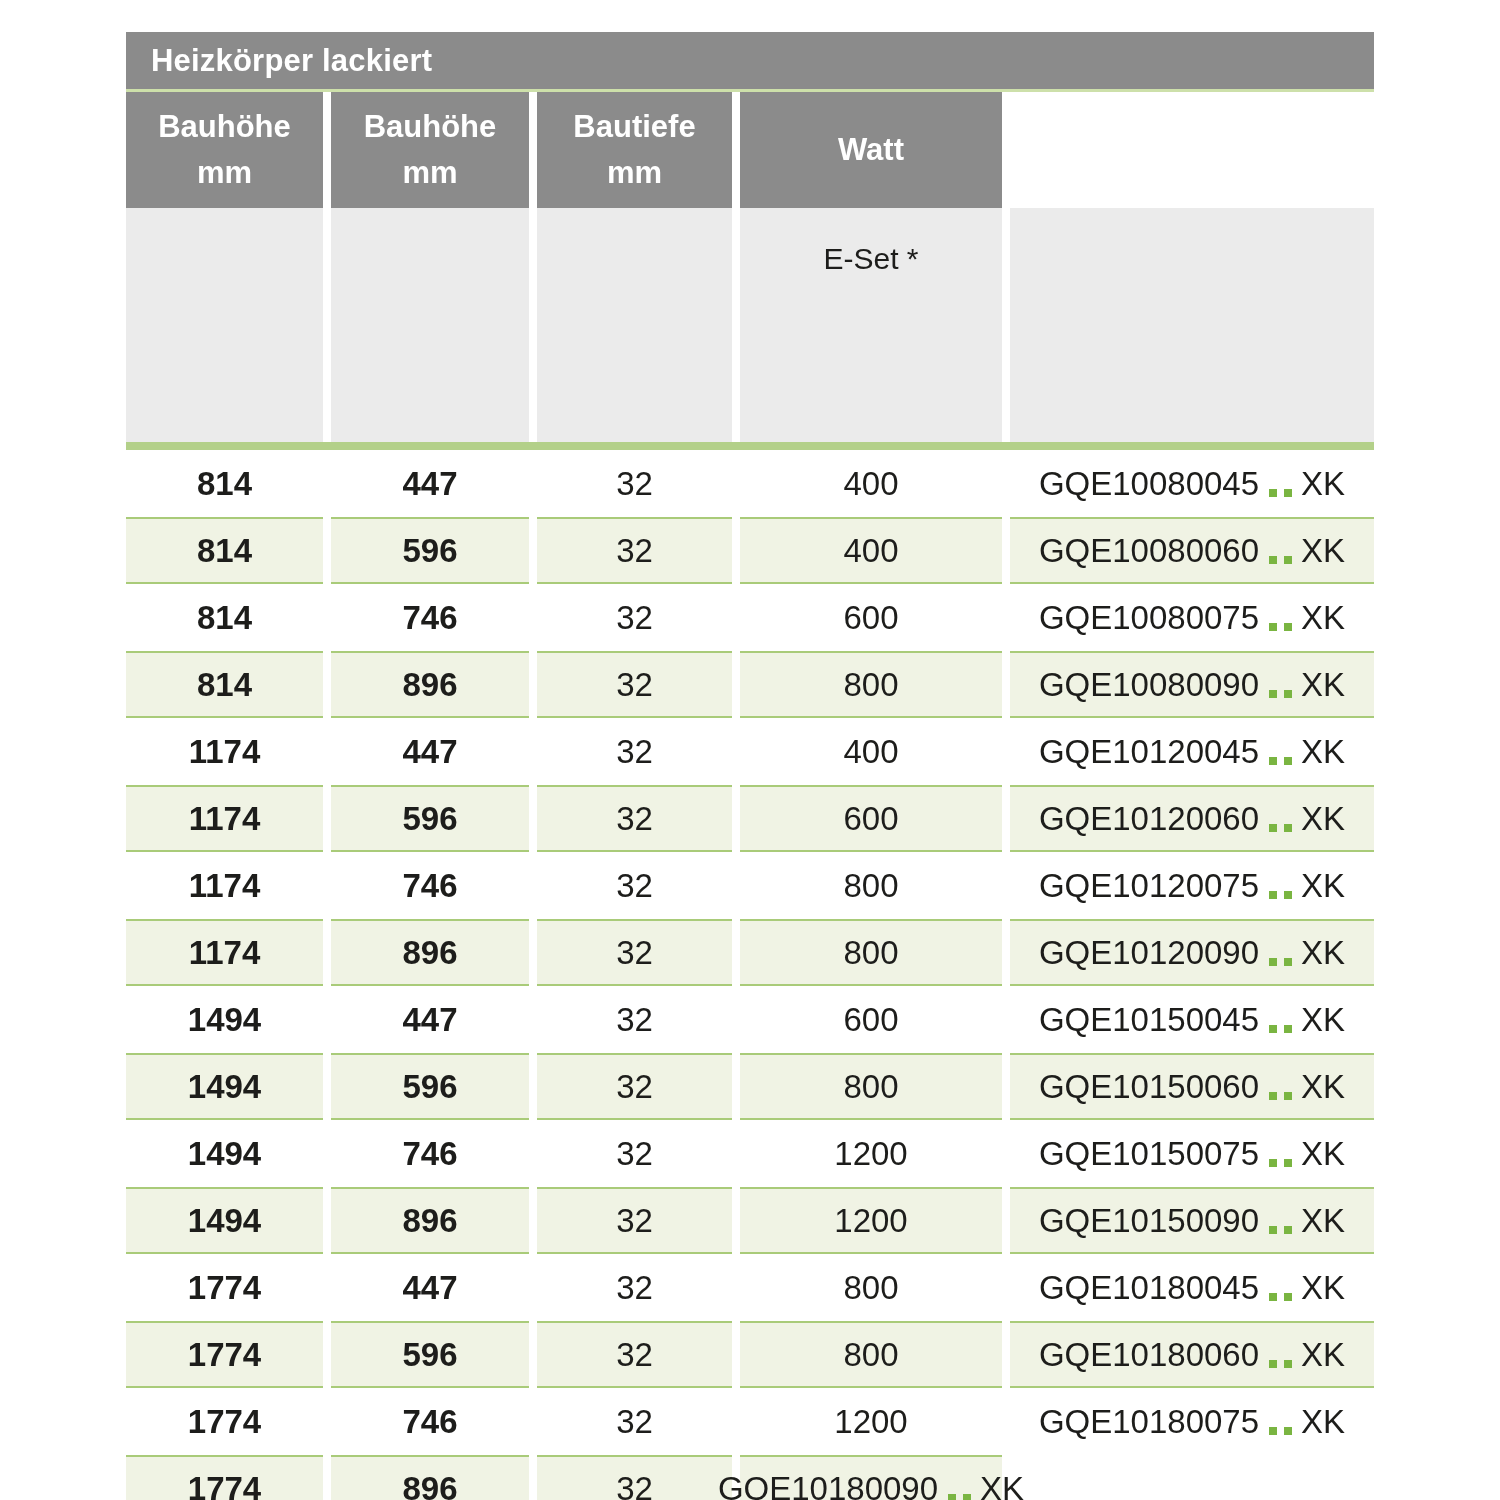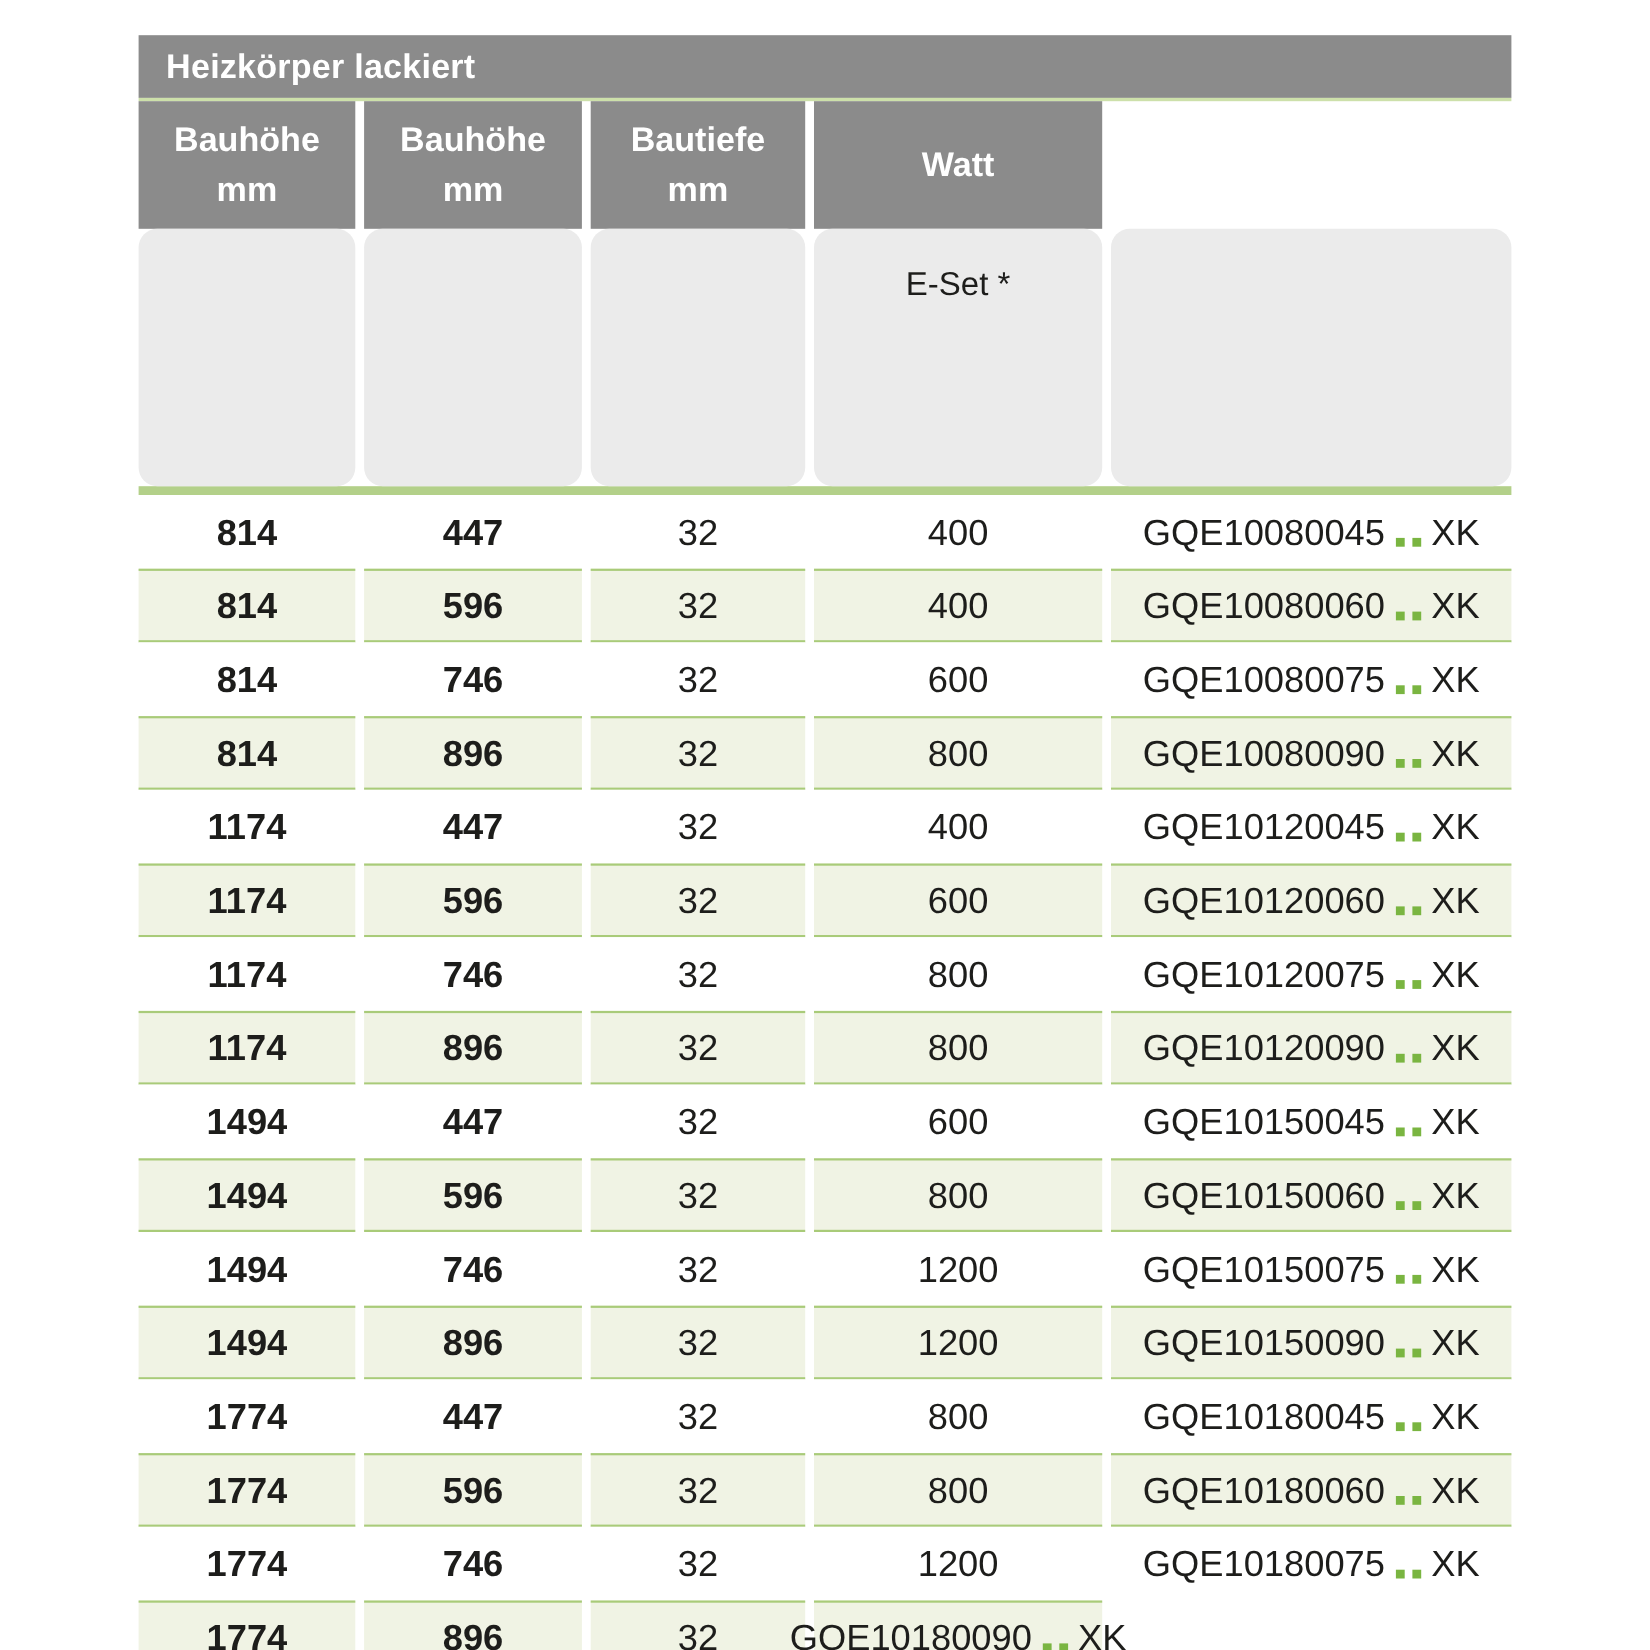--- a/index.html
+++ b/index.html
@@ -61,21 +61,20 @@
   .sub-head { height: 234px; }
   .sub-head .scell {
     background: #ebebeb;
     display: flex;
     justify-content: center;
     align-items: flex-start;
     padding-top: 34px;
     box-sizing: border-box;
     font-size: 30px;
     color: #1d1d1b;
-    border-radius: 17px;
   }
 
   .green-bar { height: 8px; background: #b3d089; }
 
   
   .row { height: 67px; }
   .row .cell {
     display: flex;
     align-items: center;
     justify-content: center;

